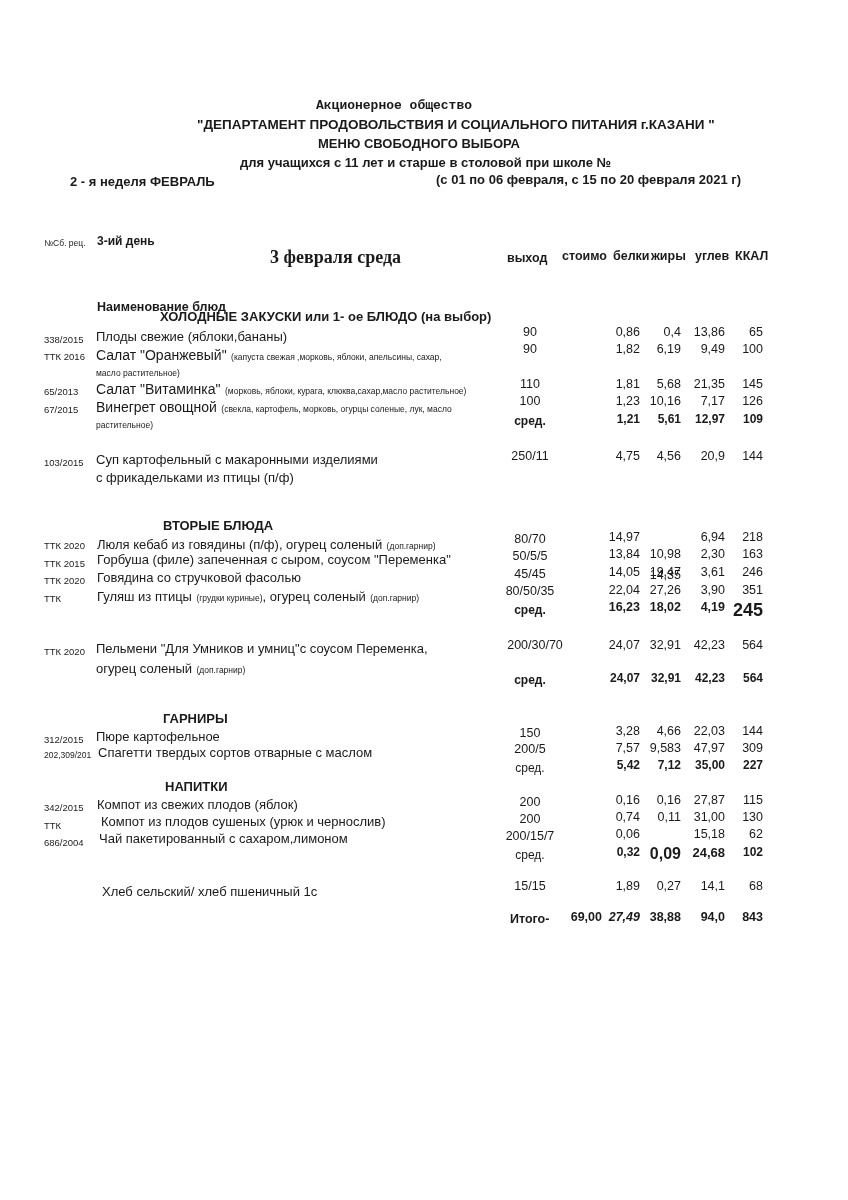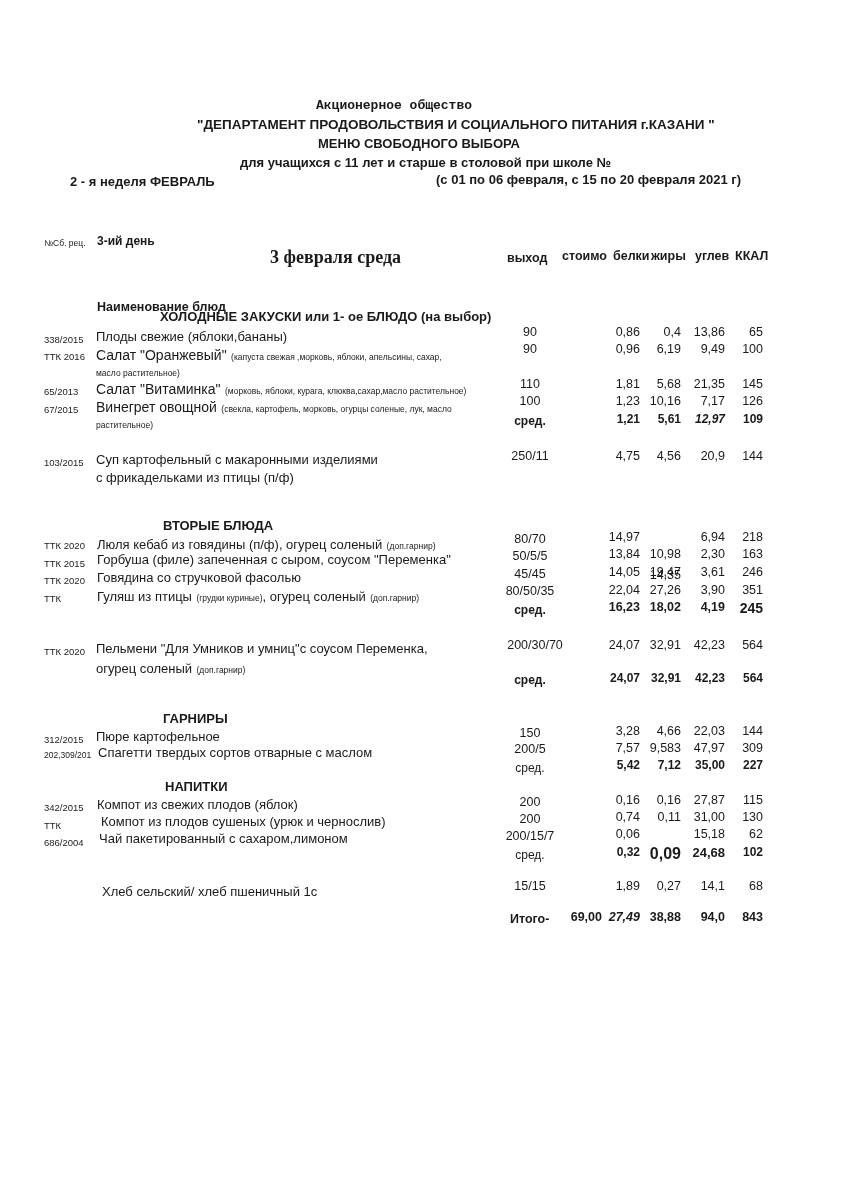--- a/index.html
+++ b/index.html
@@ -56,21 +56,21 @@
 </div>
 
 <div>
   <div class="abs code" style="left:44px;top:351px;">ТТК 2016</div>
   <div class="abs" style="left:96px;top:346px;">
     <span class="name" style="font-size:14px;">Салат "Оранжевый"</span>
     <span class="small">(капуста свежая ,морковь, яблоки, апельсины, сахар,</span>
   </div>
   <div class="abs small" style="left:96px;top:368px;">масло растительное)</div>
   <div class="abs num c-out" style="left:495px;top:342px;">90</div>
-  <div class="abs num c-p" style="left:600px;top:342px;">0,96</div>
+  <div class="abs num c-p" style="left:600px;top:342px;">1,82</div>
   <div class="abs num c-f" style="left:643px;top:342px;">6,19</div>
   <div class="abs num c-c" style="left:685px;top:342px;">9,49</div>
   <div class="abs num c-k" style="left:733px;top:342px;">100</div>
 </div>
 
 <div>
   <div class="abs code" style="left:44px;top:386px;">65/2013</div>
   <div class="abs" style="left:96px;top:380px;">
     <span class="name" style="font-size:14px;">Салат "Витаминка"</span>
     <span class="small">(морковь, яблоки, курага, клюква,сахар,масло растительное)</span>
@@ -93,21 +93,21 @@
   <div class="abs num c-p" style="left:600px;top:394px;">1,23</div>
   <div class="abs num c-f" style="left:643px;top:394px;">10,16</div>
   <div class="abs num c-c" style="left:685px;top:394px;">7,17</div>
   <div class="abs num c-k" style="left:733px;top:394px;">126</div>
 </div>
 
 <div>
   <div class="abs b c-out" style="left:495px;top:414px;font-size:12px;text-align:center;">сред.</div>
   <div class="abs num b c-p" style="left:600px;top:412px;font-size:12px;">1,21</div>
   <div class="abs num b c-f" style="left:643px;top:412px;font-size:12px;">5,61</div>
-  <div class="abs num b c-c" style="left:685px;top:412px;font-size:12px;font-style:italic;">12,97</div>
+  <div class="abs num b c-c" style="left:685px;top:412px;font-size:12px;">12,97</div>
   <div class="abs num b c-k" style="left:733px;top:412px;font-size:12px;">109</div>
 </div>
 
 <div>
   <div class="abs code" style="left:44px;top:457px;">103/2015</div>
   <div class="abs name" style="left:96px;top:452px;">Суп картофельный с макаронными изделиями</div>
   <div class="abs name" style="left:96px;top:470px;">с фрикадельками из птицы (п/ф)</div>
   <div class="abs num c-out" style="left:495px;top:449px;">250/11</div>
   <div class="abs num c-p" style="left:600px;top:449px;">4,75</div>
   <div class="abs num c-f" style="left:643px;top:449px;">4,56</div>
@@ -158,21 +158,21 @@
   <div class="abs num c-p" style="left:600px;top:583px;">22,04</div>
   <div class="abs num c-f" style="left:643px;top:583px;">27,26</div>
   <div class="abs num c-c" style="left:685px;top:583px;">3,90</div>
   <div class="abs num c-k" style="left:733px;top:583px;">351</div>
 </div>
 <div>
   <div class="abs b c-out" style="left:495px;top:603px;font-size:12px;text-align:center;">сред.</div>
   <div class="abs num b c-p" style="left:600px;top:600px;font-size:12.5px;">16,23</div>
   <div class="abs num b c-f" style="left:643px;top:600px;font-size:12.5px;">18,02</div>
   <div class="abs num b c-c" style="left:685px;top:600px;font-size:12.5px;">4,19</div>
-  <div class="abs num b c-k" style="left:733px;top:600px;font-size:14px;">245</div>
+  <div class="abs num b c-k" style="left:733px;top:600px;font-size:18px;">245</div>
 </div>
 
 <div>
   <div class="abs code" style="left:44px;top:646px;">ТТК 2020</div>
   <div class="abs name" style="left:96px;top:641px;">Пельмени "Для Умников и умниц"с соусом Переменка,</div>
   <div class="abs" style="left:96px;top:659px;">
     <span class="name">огурец соленый</span>
     <span class="small">(доп.гарнир)</span>
   </div>
   <div class="abs num c-out" style="left:495px;top:638px;width:80px;">200/30/70</div>

